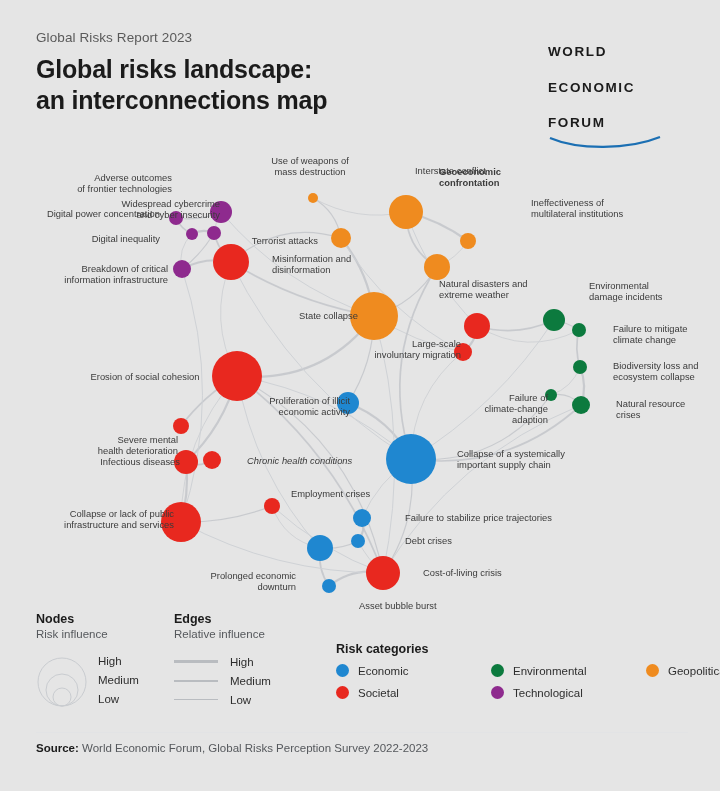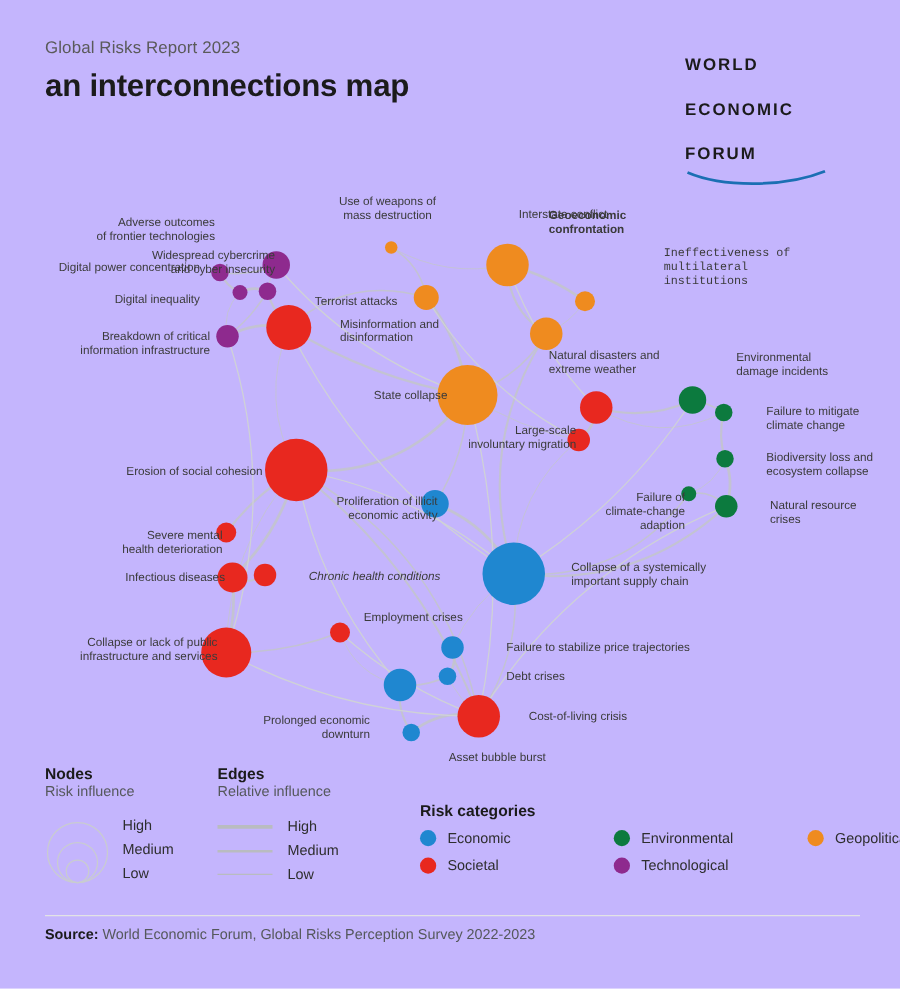--- a/index.html
+++ b/index.html
@@ -12,21 +12,21 @@
     height: 791px;
     font-family: "Liberation Sans", sans-serif;
     color: #1a1a1a;
     position: relative;
     overflow: hidden;
   }
   .page {
     position: relative;
     width: 720px;
     height: 791px;
-    background: #c4b5fd;
+    background: #e5e5e5;
   }
   
   .kicker {
     position: absolute;
     left: 36px;
     top: 30px;
     font-size: 13.5px;
     color: #5a5a5a;
     letter-spacing: 0.1px;
   }
@@ -152,20 +152,21 @@
     background: #e2e3e5;
   }
 </style>
 </head>
 <body>
 
 <div class="page">
 
   <div class="kicker">Global Risks Report 2023</div>
   <div class="title">
+    <span>Global risks landscape:</span>
     <span>an interconnections map</span>
   </div>
 
   <div class="logo">
     <div class="l-line">WORLD</div>
     <div class="l-line">ECONOMIC</div>
     <div class="l-line">FORUM</div>
     <div class="swoosh">
       <svg width="140" height="14" viewBox="0 0 140 14">
         <path d="M2 4 C 30 16, 80 16, 112 3" fill="none" stroke="#1b6fb3" stroke-width="2.2"></path>
@@ -284,42 +285,42 @@
         <div class="lbl r" style="left: 38px; top: 133px; width: 130px;">Breakdown of critical
 information infrastructure</div>
         <div class="lbl l" style="left: 253px; top: 123px; width: 130px;">Misinformation and
 disinformation</div>
         <div class="lbl r" style="left: 198px; top: 105px; width: 120px;">Terrorist attacks</div>
         <div class="lbl c" style="left: 240px; top: 25px; width: 140px;">Use of weapons of
 mass destruction</div>
         <div class="lbl l" style="left: 396px; top: 35px; width: 130px;">Interstate conflict</div>
         <div class="lbl l" style="left: 420px; top: 36px; width: 120px; font-weight: bold;">Geoeconomic
 confrontation</div>
-        <div class="lbl l" style="left: 512px; top: 67px; width: 130px; font-family: Liberation Mono, monospace;">Ineffectiveness of
+        <div class="lbl l" style="left: 512px; top: 67px; width: 130px;">Ineffectiveness of
 multilateral institutions</div>
         <div class="lbl r" style="left: 248px; top: 180px; width: 110px;">State collapse</div>
         <div class="lbl l" style="left: 420px; top: 148px; width: 130px;">Natural disasters and
 extreme weather</div>
         <div class="lbl l" style="left: 570px; top: 150px; width: 120px;">Environmental
 damage incidents</div>
         <div class="lbl l" style="left: 594px; top: 193px; width: 120px;">Failure to mitigate
 climate change</div>
         <div class="lbl l" style="left: 594px; top: 230px; width: 120px;">Biodiversity loss and
 ecosystem collapse</div>
         <div class="lbl l" style="left: 597px; top: 268px; width: 110px;">Natural resource
 crises</div>
         <div class="lbl r" style="left: 448px; top: 262px; width: 100px;">Failure of
 climate-change
 adaption</div>
         <div class="lbl r" style="left: 351px; top: 208px; width: 110px;">Large-scale
 involuntary migration</div>
-        <div class="lbl r" style="left: 80px; top: 241px; width: 130px;">Erosion of social cohesion</div>
+        <div class="lbl r" style="left: 80px; top: 241px; width: 130px; text-align: center;">Erosion of social cohesion</div>
         <div class="lbl r" style="left: 240px; top: 265px; width: 110px;">Proliferation of illicit
 economic activity</div>
-        <div class="lbl r" style="left: 68px; top: 292px; width: 110px;">Severe mental
+        <div class="lbl r" style="left: 68px; top: 304px; width: 110px;">Severe mental
 health deterioration</div>
         <div class="lbl r" style="left: 60px; top: 326px; width: 120px;">Infectious diseases</div>
         <div class="lbl l" style="left: 228px; top: 325px; width: 130px; font-style: italic;">Chronic health conditions</div>
         <div class="lbl l" style="left: 438px; top: 318px; width: 140px;">Collapse of a systemically
 important supply chain</div>
         <div class="lbl r" style="left: 34px; top: 378px; width: 140px;">Collapse or lack of public
 infrastructure and services</div>
         <div class="lbl l" style="left: 272px; top: 358px; width: 112px;">Employment crises</div>
         <div class="lbl l" style="left: 386px; top: 382px; width: 160px;">Failure to stabilize price trajectories</div>
         <div class="lbl l" style="left: 386px; top: 405px; width: 90px;">Debt crises</div>

